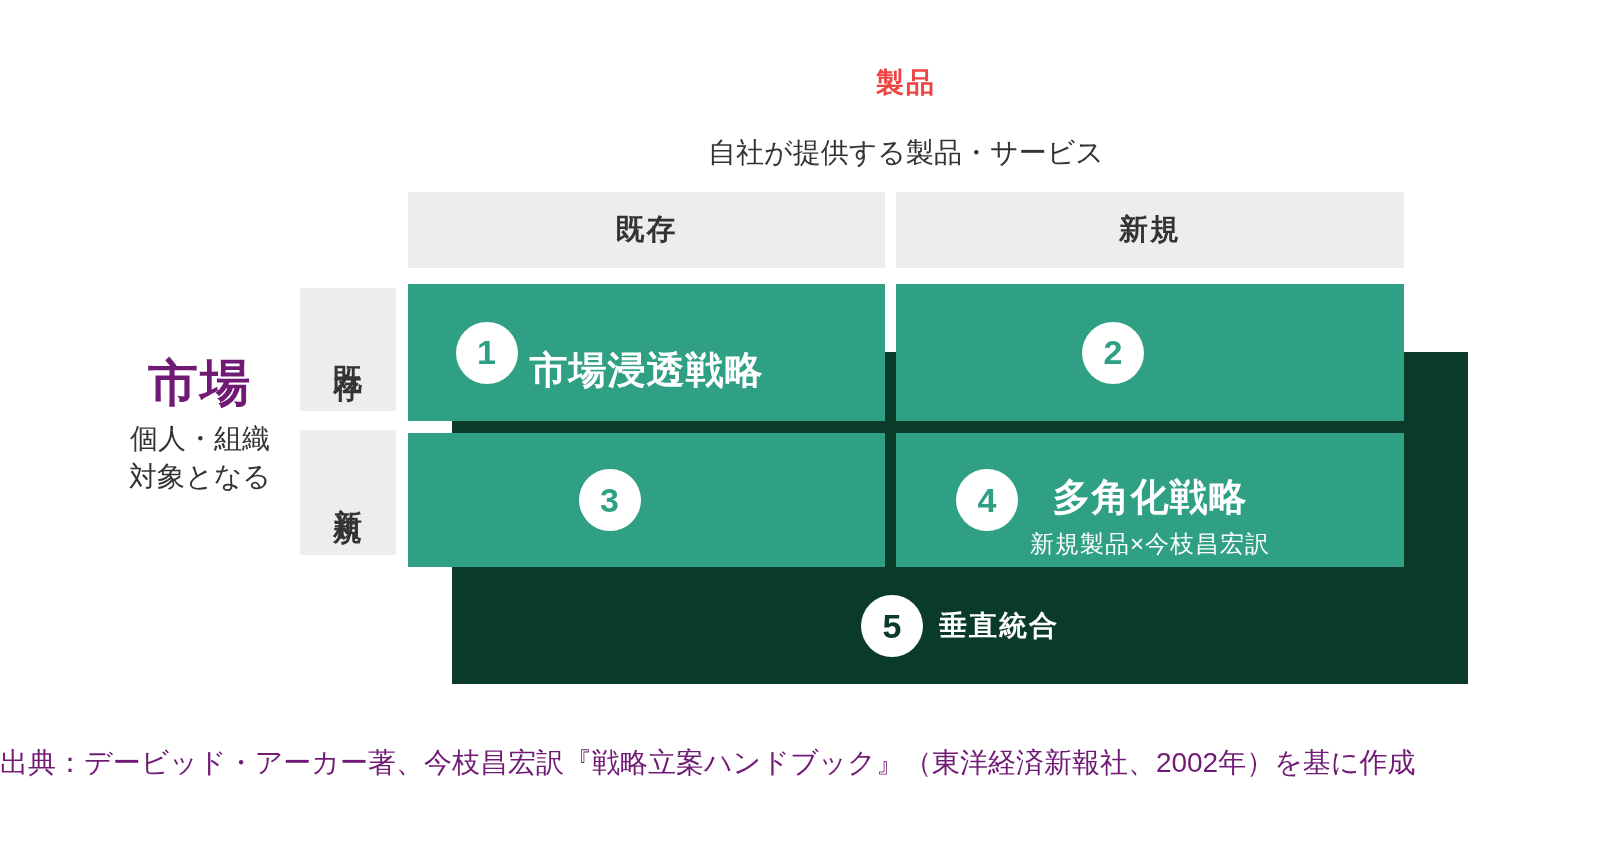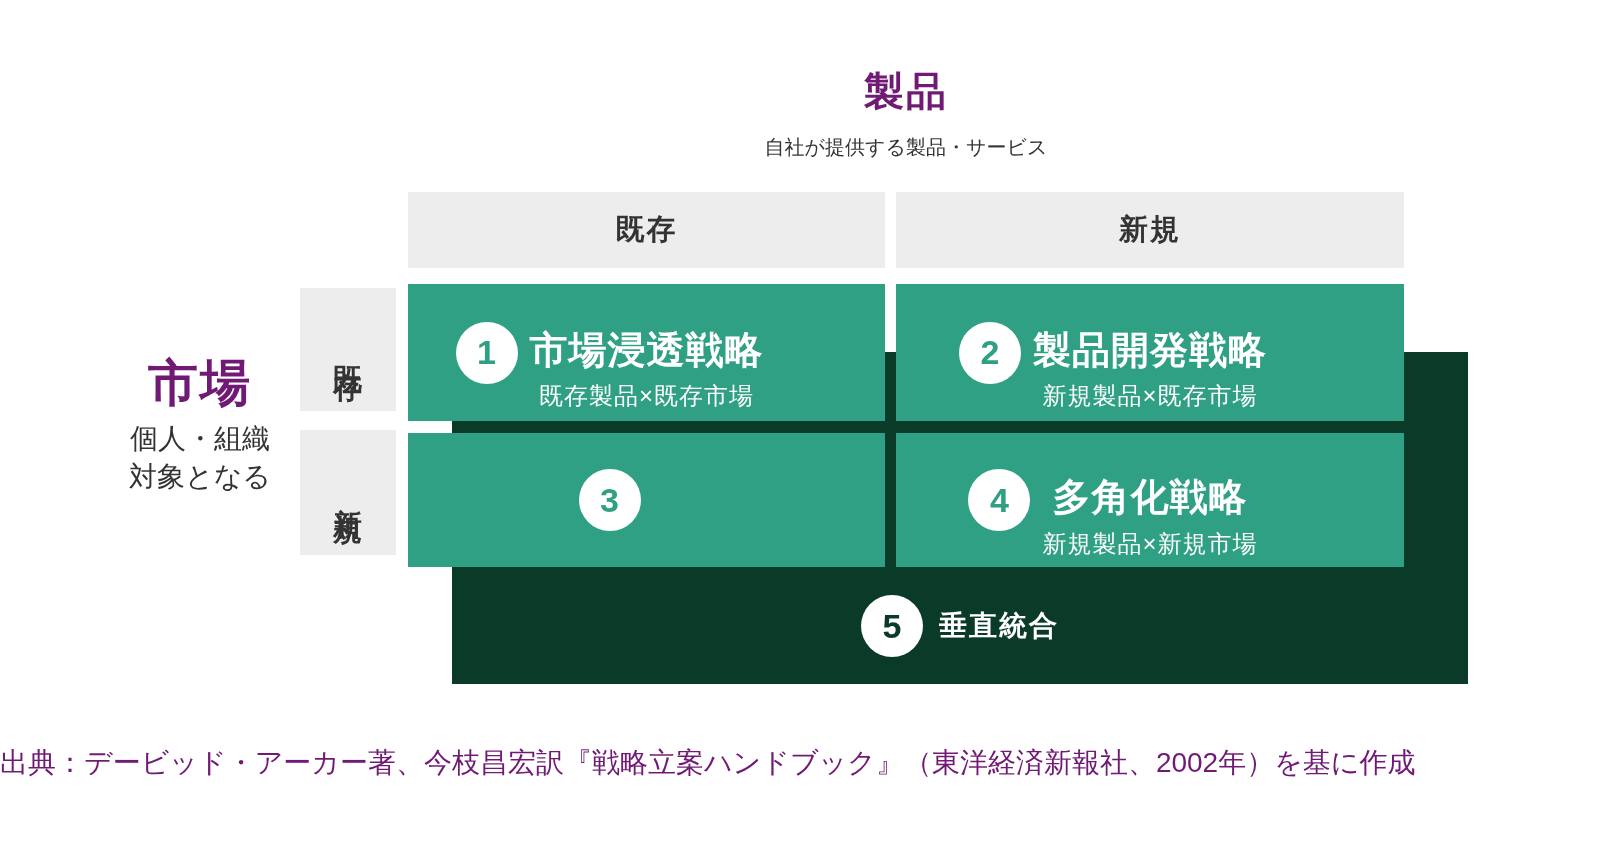--- a/index.html
+++ b/index.html
@@ -10,26 +10,26 @@
     height: 856px;
     background: #ffffff;
     font-family: "Liberation Sans", "DejaVu Sans", sans-serif;
     color: #333333;
     overflow: hidden;
   }
 
   
   .product-title {
     position: absolute; left: 406px; top: 64px; width: 1000px;
-    text-align: center; font-size: 40px; font-weight: bold; color: #701a75;
+    text-align: center; font-size: 28px; font-weight: bold; color: #ef4444;
     letter-spacing: 2px;
   }
   .product-subtitle {
     position: absolute; left: 406px; top: 134px; width: 1000px;
-    text-align: center; font-size: 20px; color: #333333;
+    text-align: center; font-size: 28px; color: #333333;
   }
 
   
   .col-header {
     position: absolute; top: 192px; height: 76px;
     background: #ededed; display: flex; align-items: center; justify-content: center;
     font-size: 29px; font-weight: bold; color: #333333; letter-spacing: 2px;
   }
   .col-header-left  { left: 408px; width: 477px; }
   .col-header-right { left: 896px; width: 508px; }
@@ -135,53 +135,48 @@
 
   <div class="dark-panel"></div>
 
   <div class="cell cell-1">
     <div class="cell-inner">
       <div class="num-circle">
         <span>1</span>
       </div>
       <div class="cell-text">
         <div class="cell-title">市場浸透戦略</div>
-        <div class="cell-subtitle">既存製品×既存市場</div>
       </div>
     </div>
   </div>
 
   <div class="cell cell-2">
     <div class="cell-inner">
       <div class="num-circle">
         <span>2</span>
-      </div>
-      <div class="cell-text">
-        <div class="cell-title">製品開発戦略</div>
-        <div class="cell-subtitle">新規製品×既存市場</div>
       </div>
     </div>
   </div>
 
   <div class="cell cell-3">
     <div class="cell-inner">
       <div class="num-circle">
         <span>3</span>
       </div>
     </div>
   </div>
 
   <div class="cell cell-4">
     <div class="cell-inner">
       <div class="num-circle">
         <span>4</span>
       </div>
       <div class="cell-text">
         <div class="cell-title">多角化戦略</div>
-        <div class="cell-subtitle">新規製品×新規市場</div>
+        <div class="cell-subtitle">新規製品×今枝昌宏訳</div>
       </div>
     </div>
   </div>
 
   <div class="vi-bar">
     <div class="num-circle vi-circle">
       <span>5</span>
     </div>
     <div class="vi-title">垂直統合</div>
   </div>

